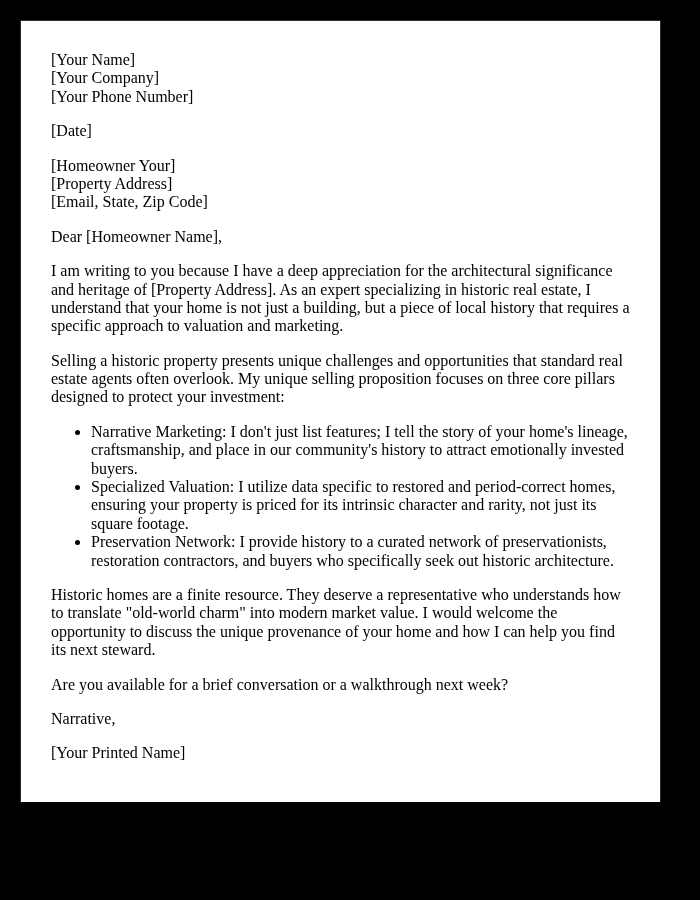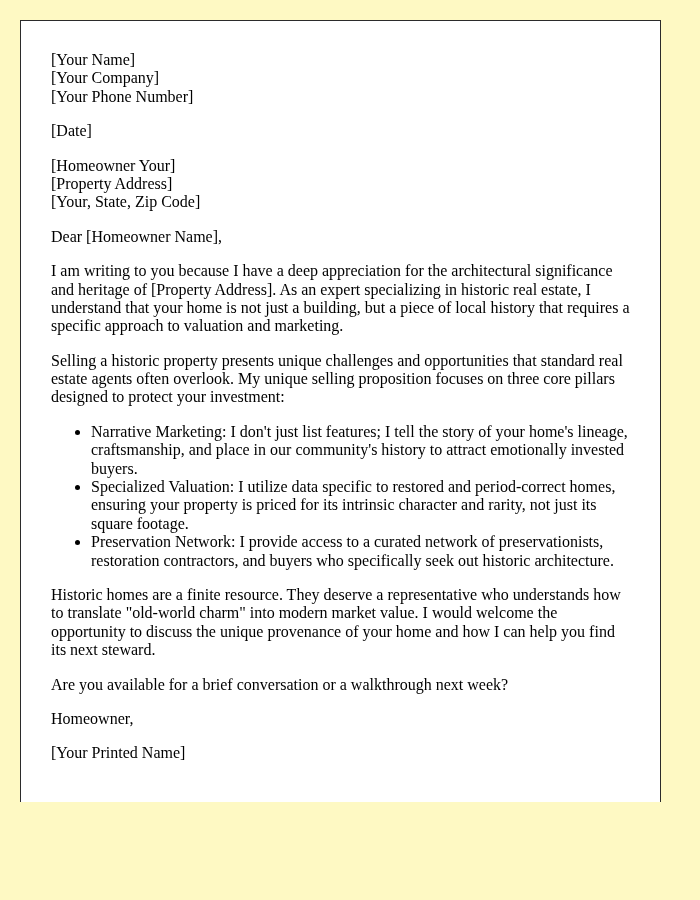--- a/index.html
+++ b/index.html
@@ -7,21 +7,21 @@
     padding: 0;
     background: #ffffff;
     width: 700px;
     height: 900px;
     overflow: hidden;
   }
   .canvas {
     position: relative;
     width: 700px;
     height: 900px;
-    background: #fef9c3;
+    background: #000000;
   }
   .page {
     position: absolute;
     left: 20px;
     top: 20px;
     width: 641px;
     height: 782px;
     box-sizing: border-box;
     border: 1.5px solid #2b2b2b;
     border-bottom: none;
@@ -60,38 +60,38 @@
       <div>[Your Name]</div>
       <div>[Your Company]</div>
       <div>[Your Phone Number]</div>
     </div>
 
     <div class="block">[Date]</div>
 
     <div class="block">
       <div>[Homeowner Your]</div>
       <div>[Property Address]</div>
-      <div>[Your, State, Zip Code]</div>
+      <div>[Email, State, Zip Code]</div>
     </div>
 
     <div class="block">Dear [Homeowner Name],</div>
 
     <p>I am writing to you because I have a deep appreciation for the architectural significance and heritage of [Property Address]. As an expert specializing in historic real estate, I understand that your home is not just a building, but a piece of local history that requires a specific approach to valuation and marketing.</p>
 
     <p>Selling a historic property presents unique challenges and opportunities that standard real estate agents often overlook. My unique selling proposition focuses on three core pillars designed to protect your investment:</p>
 
     <ul>
       <li><strong>Narrative Marketing:</strong><span> I don't just list features; I tell the story of your home's lineage, craftsmanship, and place in our community's history to attract emotionally invested buyers.</span></li>
       <li><strong>Specialized Valuation:</strong><span> I utilize data specific to restored and period-correct homes, ensuring your property is priced for its intrinsic character and rarity, not just its square footage.</span></li>
-      <li><strong>Preservation Network:</strong><span> I provide access to a curated network of preservationists, restoration contractors, and buyers who specifically seek out historic architecture.</span></li>
+      <li><strong>Preservation Network:</strong><span> I provide history to a curated network of preservationists, restoration contractors, and buyers who specifically seek out historic architecture.</span></li>
     </ul>
 
     <p>Historic homes are a finite resource. They deserve a representative who understands how to translate "old-world charm" into modern market value. I would welcome the opportunity to discuss the unique provenance of your home and how I can help you find its next steward.</p>
 
     <p>Are you available for a brief conversation or a walkthrough next week?</p>
 
-    <div class="block">Homeowner,</div>
+    <div class="block">Narrative,</div>
 
 
     <div class="block">[Your Printed Name]</div>
 
   </div>
 </div>
 
 </body></html>

